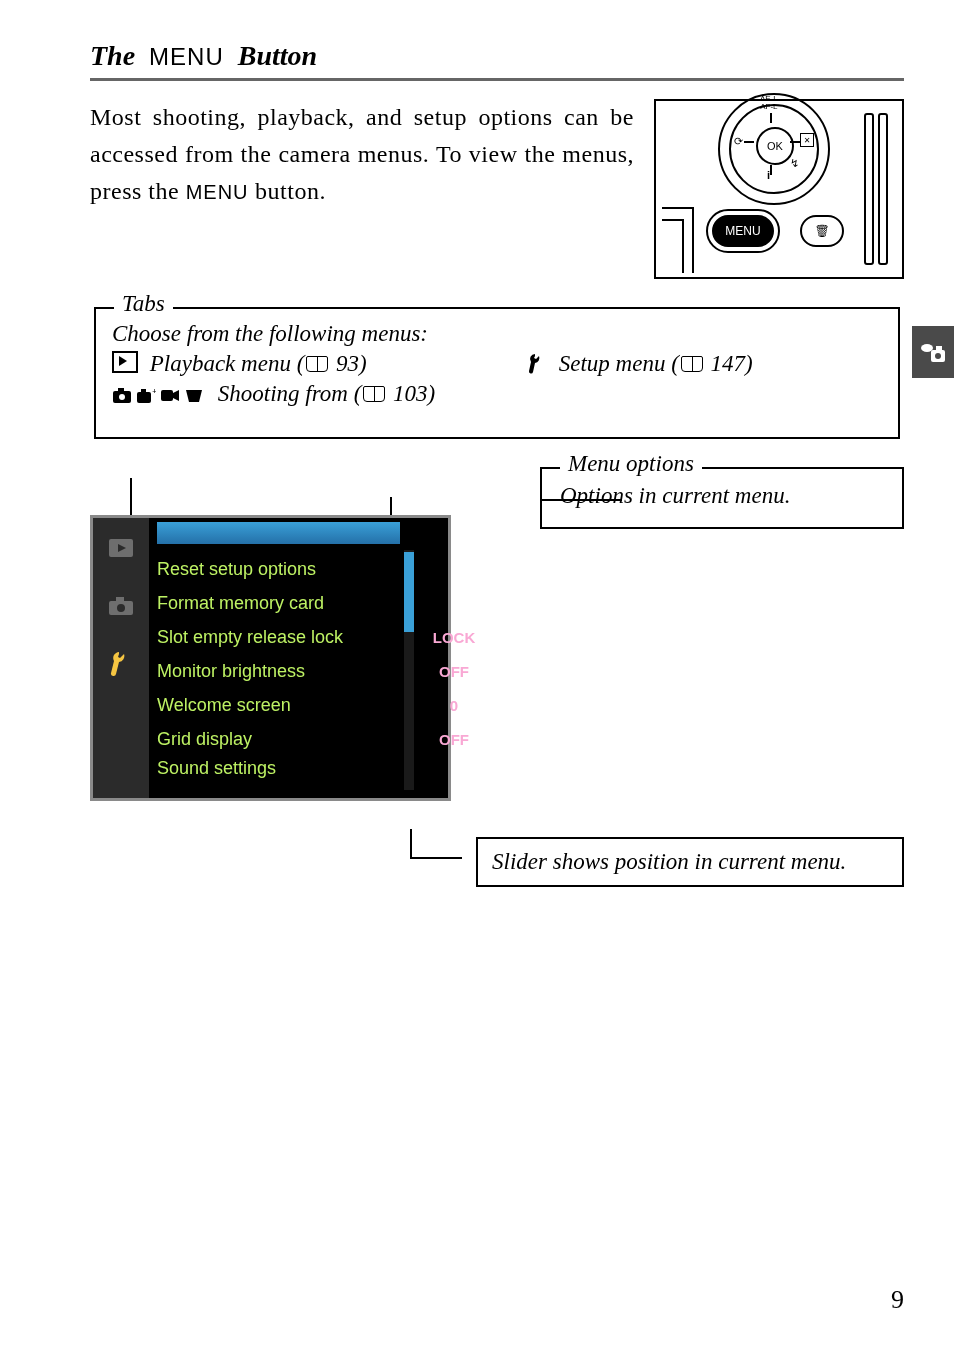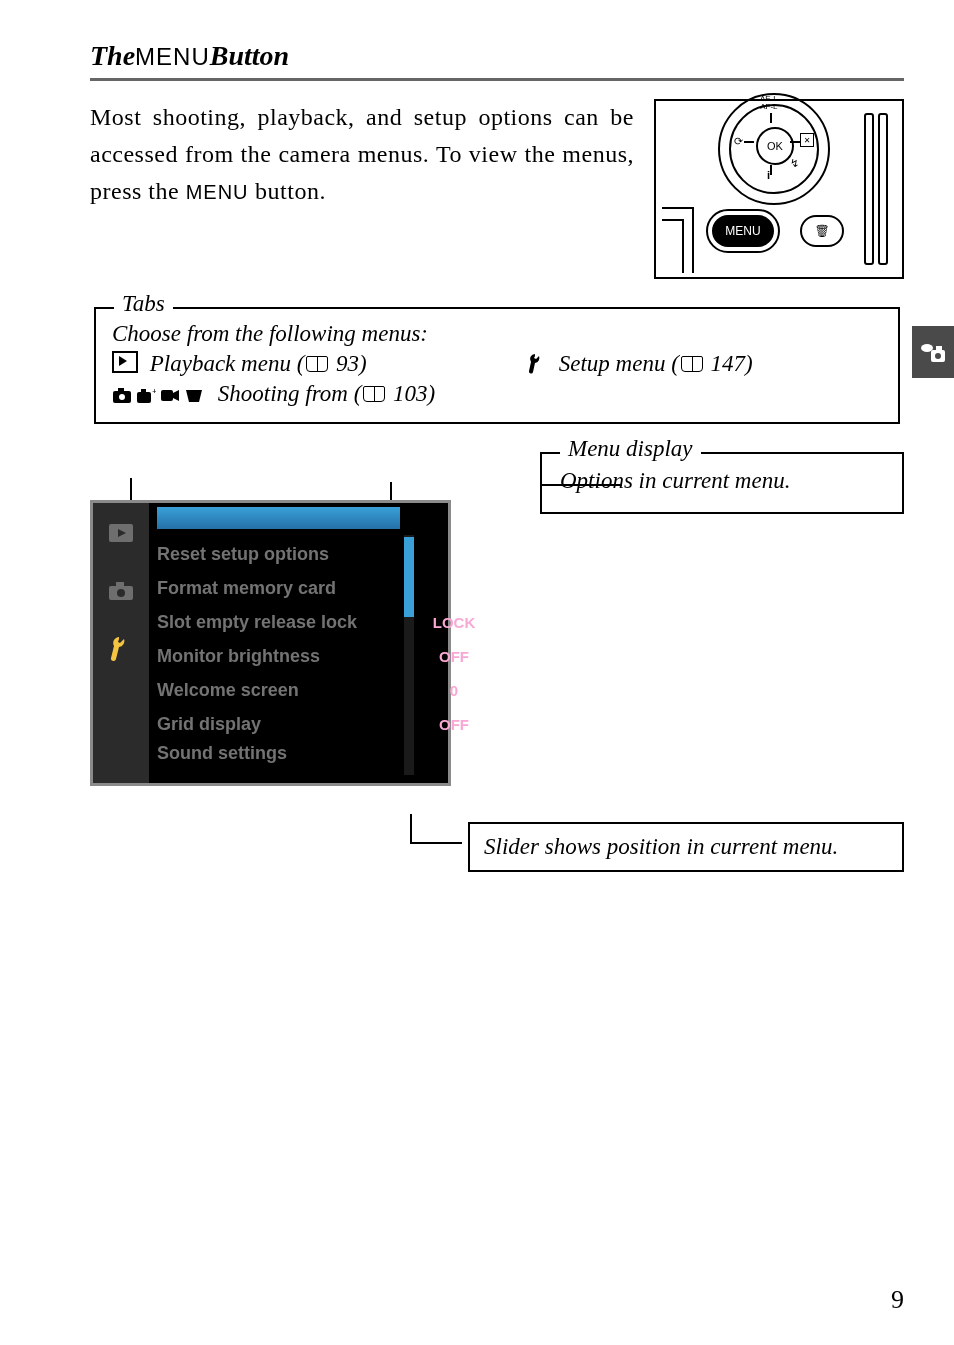--- a/index.html
+++ b/index.html
@@ -1,17 +1,17 @@
 <!DOCTYPE html>
 <html><head>
 <meta charset="utf-8">
 <style>
   html,body{margin:0;padding:0;background:#fff;font-family:Georgia,"Times New Roman",serif;color:#000;}
   .page{width:954px;height:1345px;position:relative;box-sizing:border-box;padding:40px 50px 30px 90px;}
-  .heading{font-size:28px;font-weight:bold;font-style:italic;margin-bottom:6px;display:flex;align-items:baseline;gap:0;}
+  .heading{font-size:28px;font-weight:bold;font-style:italic;margin-bottom:6px;display:flex;align-items:baseline;gap:14px;}
   .heading .menu-glyph{font-style:normal;font-weight:normal;font-family:Arial,sans-serif;letter-spacing:1px;font-size:24px;}
   .hr{height:3px;background:#666;margin-bottom:18px;}
   .intro-row{display:flex;gap:20px;align-items:flex-start;}
   .intro-text{flex:1;font-size:24px;line-height:1.55;letter-spacing:0.5px;text-align:justify;}
   .intro-text .menu-inline{font-family:Arial,sans-serif;font-size:20px;letter-spacing:1px;}
   .camera-box{width:250px;}
   .camera-frame{border:2px solid #000;height:180px;position:relative;box-sizing:border-box;}
   .camera-caption{text-align:center;font-style:italic;font-size:23px;margin-top:6px;}
   .camera-caption .menu-inline{font-family:Arial,sans-serif;font-size:20px;font-style:normal;letter-spacing:1px;}
   
@@ -31,21 +31,21 @@
   .sym-bolt{position:absolute;left:128px;top:50px;font-size:11px;}
   .btn-pill{position:absolute;border:2px solid #000;border-radius:18px;height:28px;display:flex;align-items:center;justify-content:center;font-family:Arial,sans-serif;font-size:12px;}
   .btn-menu{left:50px;top:108px;width:58px;background:#000;color:#fff;}
   .btn-menu-outer{position:absolute;left:44px;top:102px;width:70px;height:40px;border:2px solid #000;border-radius:22px;}
   .btn-trash{left:138px;top:108px;width:40px;}
   .lcd-edge{position:absolute;left:0;top:100px;width:30px;height:64px;border-top:2px solid #000;border-right:2px solid #000;}
   .lcd-edge2{position:absolute;left:0;top:112px;width:20px;height:52px;border-top:2px solid #000;border-right:2px solid #000;}
   
   .side-tab{position:absolute;right:0;top:326px;width:42px;height:52px;background:#4a4a4a;display:flex;align-items:center;justify-content:center;}
   
-  .fs{border:2px solid #000;margin:28px 4px 0 4px;padding:10px 16px 13px 16px;position:relative;}
+  .fs{border:2px solid #000;margin:28px 4px 0 4px;padding:10px 16px 28px 16px;position:relative;}
   .fs-legend{position:absolute;top:-18px;left:18px;background:#fff;padding:0 8px;font-style:italic;font-size:23px;}
   .fs p{margin:2px 0;font-style:italic;font-size:23px;}
   .fs-row{display:flex;gap:60px;}
   .fs-row .col{flex:1;}
   .iconbox{display:inline-block;width:22px;height:18px;border:2px solid #000;position:relative;vertical-align:-2px;margin-right:6px;}
   .iconbox::after{content:"";position:absolute;left:5px;top:3px;border-left:8px solid #000;border-top:5px solid transparent;border-bottom:5px solid transparent;}
   .book{display:inline-block;width:20px;height:14px;border:1.5px solid #000;border-radius:2px 2px 4px 4px;vertical-align:-1px;margin:0 2px;position:relative;}
   .book::after{content:"";position:absolute;left:50%;top:0;bottom:0;width:1px;background:#000;}
   .wrench{display:inline-flex;vertical-align:-3px;margin-right:6px;}
   .iconstrip{display:inline-flex;gap:4px;vertical-align:-3px;margin-right:8px;}
@@ -57,28 +57,28 @@
   .mo-fs{border:2px solid #000;padding:10px 14px 14px 14px;position:relative;margin-left:80px;}
   .mo-legend{position:absolute;top:-18px;left:18px;background:#fff;padding:0 8px;font-style:italic;font-size:23px;}
   .mo-fs p{margin:4px;font-style:italic;font-size:23px;}
   .mo-lead-h{position:absolute;left:0;top:30px;width:80px;height:2px;background:#000;}
   
   .lcd{position:relative;margin-top:48px;width:355px;height:280px;border:3px solid #8a8a8a;background:#000;}
   .lcd-strip{position:absolute;left:0;top:0;bottom:0;width:56px;background:#2b2b2b;display:flex;flex-direction:column;align-items:center;padding-top:18px;gap:34px;}
   .lcd-strip .tabicon{width:30px;height:24px;display:flex;align-items:center;justify-content:center;}
   .lcd-title{position:absolute;left:64px;right:48px;top:4px;height:22px;background:linear-gradient(#3aa0d8,#2470a8);}
   .lcd-list{position:absolute;left:64px;right:48px;top:34px;bottom:8px;display:flex;flex-direction:column;font-family:Arial,sans-serif;font-size:18px;}
-  .lcd-row{height:34px;display:flex;align-items:center;color:#737373;font-weight:bold;}
+  .lcd-row{height:34px;display:flex;align-items:center;color:#bef264;font-weight:normal;}
   .lcd-row.cut{height:24px;overflow:hidden;}
   .lcd-scroll{position:absolute;right:34px;top:32px;bottom:8px;width:10px;background:#1a1a1a;}
   .lcd-scroll-thumb{position:absolute;left:0;right:0;top:2px;height:80px;background:#3aa0d8;}
   .lcd-valcol{position:absolute;right:0;top:0;bottom:0;width:34px;background:#000;display:flex;flex-direction:column;padding-top:34px;}
   .lcd-val{height:34px;display:flex;align-items:center;justify-content:center;color:#f9a8d4;font-family:Arial,sans-serif;font-size:15px;font-weight:bold;padding-left:40px;}
   
-  .slider-fs{border:2px solid #000;padding:10px 14px;margin-top:14px;margin-left:8px;position:relative;}
+  .slider-fs{border:2px solid #000;padding:10px 14px;margin-top:14px;margin-left:16px;position:relative;}
   .slider-fs p{margin:0;font-style:italic;font-size:23px;}
   .slider-lead{position:absolute;width:2px;background:#000;}
   
   .tabs-lead{position:absolute;width:2px;background:#000;}
   .page-num{position:absolute;right:50px;bottom:30px;font-size:26px;}
 </style>
 </head>
 <body>
 
 <div class="page">
@@ -214,21 +214,21 @@
           <div class="lcd-val">OFF</div>
           <div class="lcd-val">0</div>
           <div class="lcd-val">OFF</div>
         </div>
       </div>
     </div>
 
     <div class="mo-right">
       <div class="mo-fs">
         <div class="mo-lead-h"></div>
-        <div class="mo-legend">Menu display</div>
+        <div class="mo-legend">Menu options</div>
         <p>Options in current menu.</p>
       </div>
 
       <div class="slider-lead" style="left:-50px;top:362px;height:28px;"></div>
       <div style="position:absolute;left:-50px;top:390px;width:52px;height:2px;background:#000;"></div>
 
       <div class="slider-fs" style="margin-top:308px;">
         <p>Slider shows position in current menu.</p>
       </div>
     </div>

